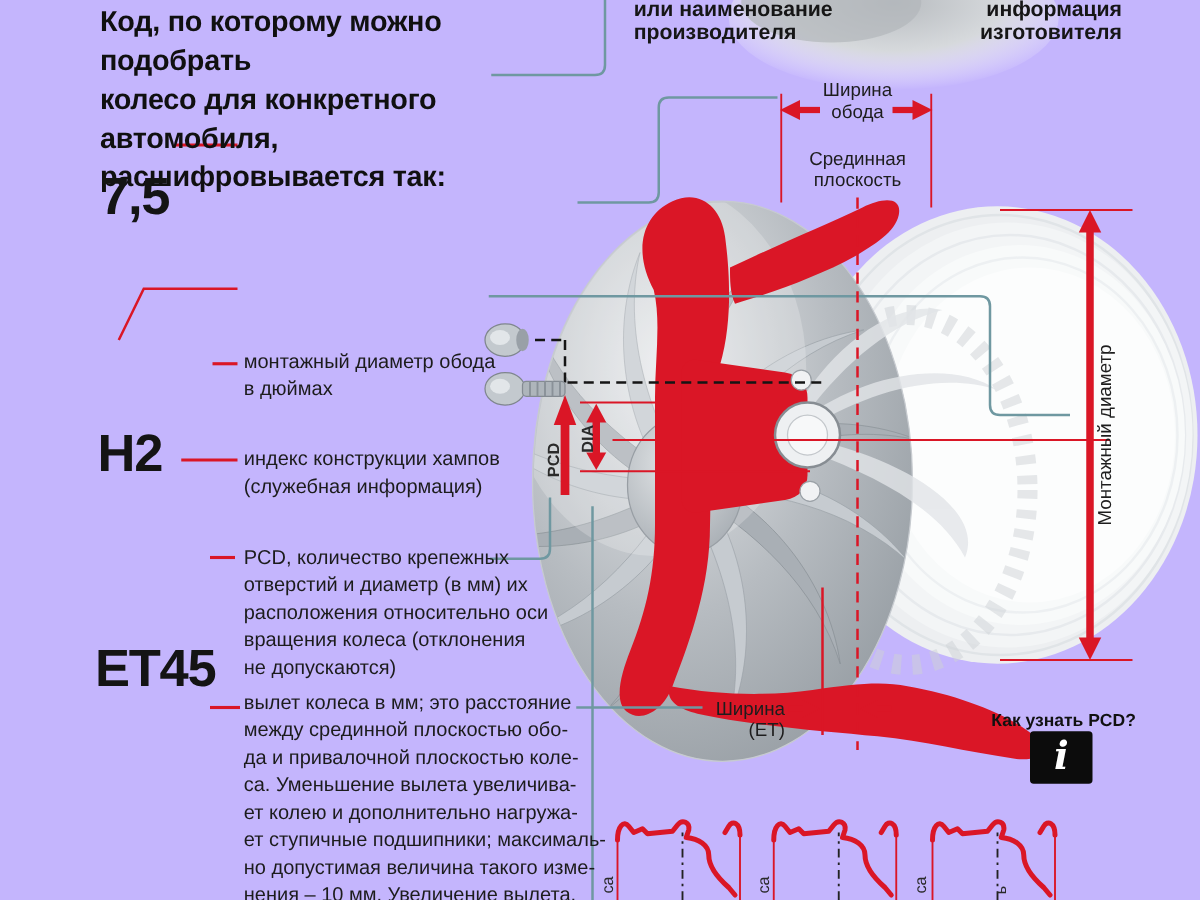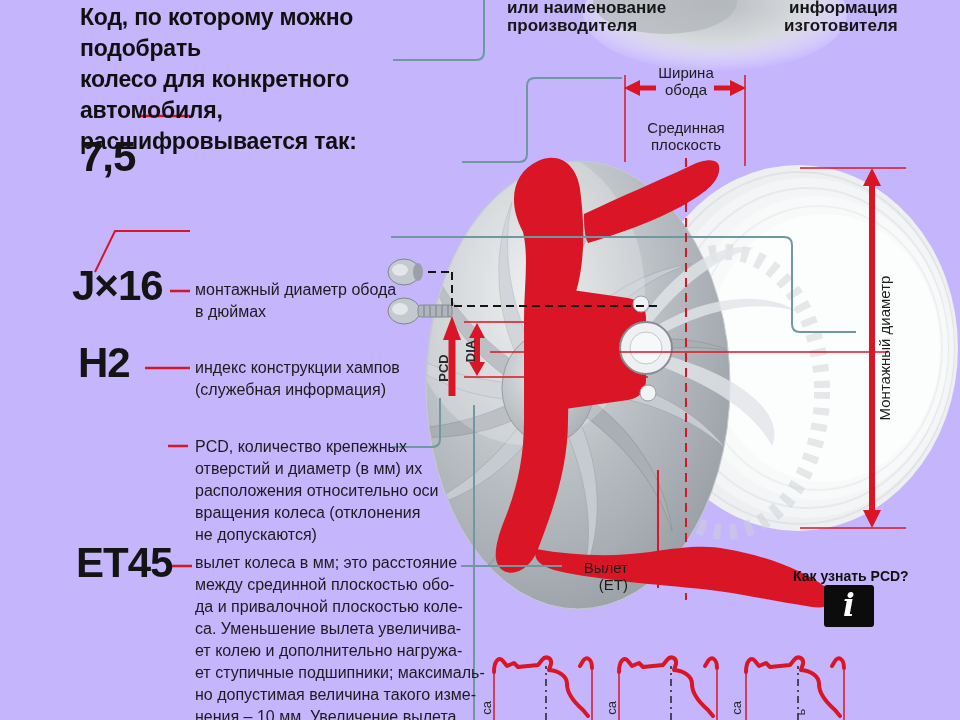--- a/index.html
+++ b/index.html
@@ -212,50 +212,49 @@
 расшифровывается так:</div>
 
 <div class="lbl toplab" style="left:507px;top:-1px;">или наименование
 производителя</div>
 <div class="lbl toplab" style="left:784px;top:-1px;text-align:right;">информация
 изготовителя</div>
 
 <div class="lbl code" style="left:80px;top:116px;margin-top:20px;">7,5</div>
 
 
-<div class="lbl code" style="left:72px;top:265px;">J×16</div>
 <div class="lbl desc" style="left:195px;top:279px;">монтажный диаметр обода
 в дюймах</div>
 
 <div class="lbl code" style="left:78px;top:342px;">H2</div>
 <div class="lbl desc" style="left:195px;top:357px;">индекс конструкции хампов
 (служебная информация)</div>
 
 <div class="lbl desc" style="left:195px;top:436px;">PCD, количество крепежных
 отверстий и диаметр (в мм) их
 расположения относительно оси
 вращения колеса (отклонения
 не допускаются)</div>
 
-<div class="lbl code" style="left:76px;top:542px;">ET45</div>
+<div class="lbl code" style="left:76px;top:514px;">ET45</div>
 <div class="lbl desc" style="left:195px;top:552px;">вылет колеса в мм; это расстояние
 между срединной плоскостью обо-
 да и привалочной плоскостью коле-
 са. Уменьшение вылета увеличива-
 ет колею и дополнительно нагружа-
 ет ступичные подшипники; максималь-
 но допустимая величина такого изме-
 нения – 10 мм. Увеличение вылета,</div>
 
 <div class="lbl measure" style="left:640px;top:64px;width:92px;">Ширина
 обода</div>
 <div class="lbl measure" style="left:636px;top:119px;width:100px;">Срединная
 плоскость</div>
 <div class="lbl measure rot" style="left:884px;top:348px;">Монтажный диаметр</div>
-<div class="lbl measure" style="left:560px;top:559px;width:68px;text-align:right;">Вылет (ET)</div>
+<div class="lbl measure" style="left:560px;top:559px;width:68px;text-align:right;">Ширина (ET)</div>
 <div class="lbl small-rot rot" style="left:443px;top:368px;">PCD</div>
 <div class="lbl small-rot rot" style="left:470px;top:351px;">DIA</div>
 
 <div class="lbl pcdq" style="left:793px;top:568px;">Как узнать PCD?</div>
 <div class="infobox">i</div>
 
 <div class="lbl frag rot" style="left:486px;top:708px;">са</div>
 <div class="lbl frag rot" style="left:611px;top:708px;">са</div>
 <div class="lbl frag rot" style="left:736px;top:708px;">са</div>
 <div class="lbl frag rot" style="left:800px;top:712px;">ь</div>

